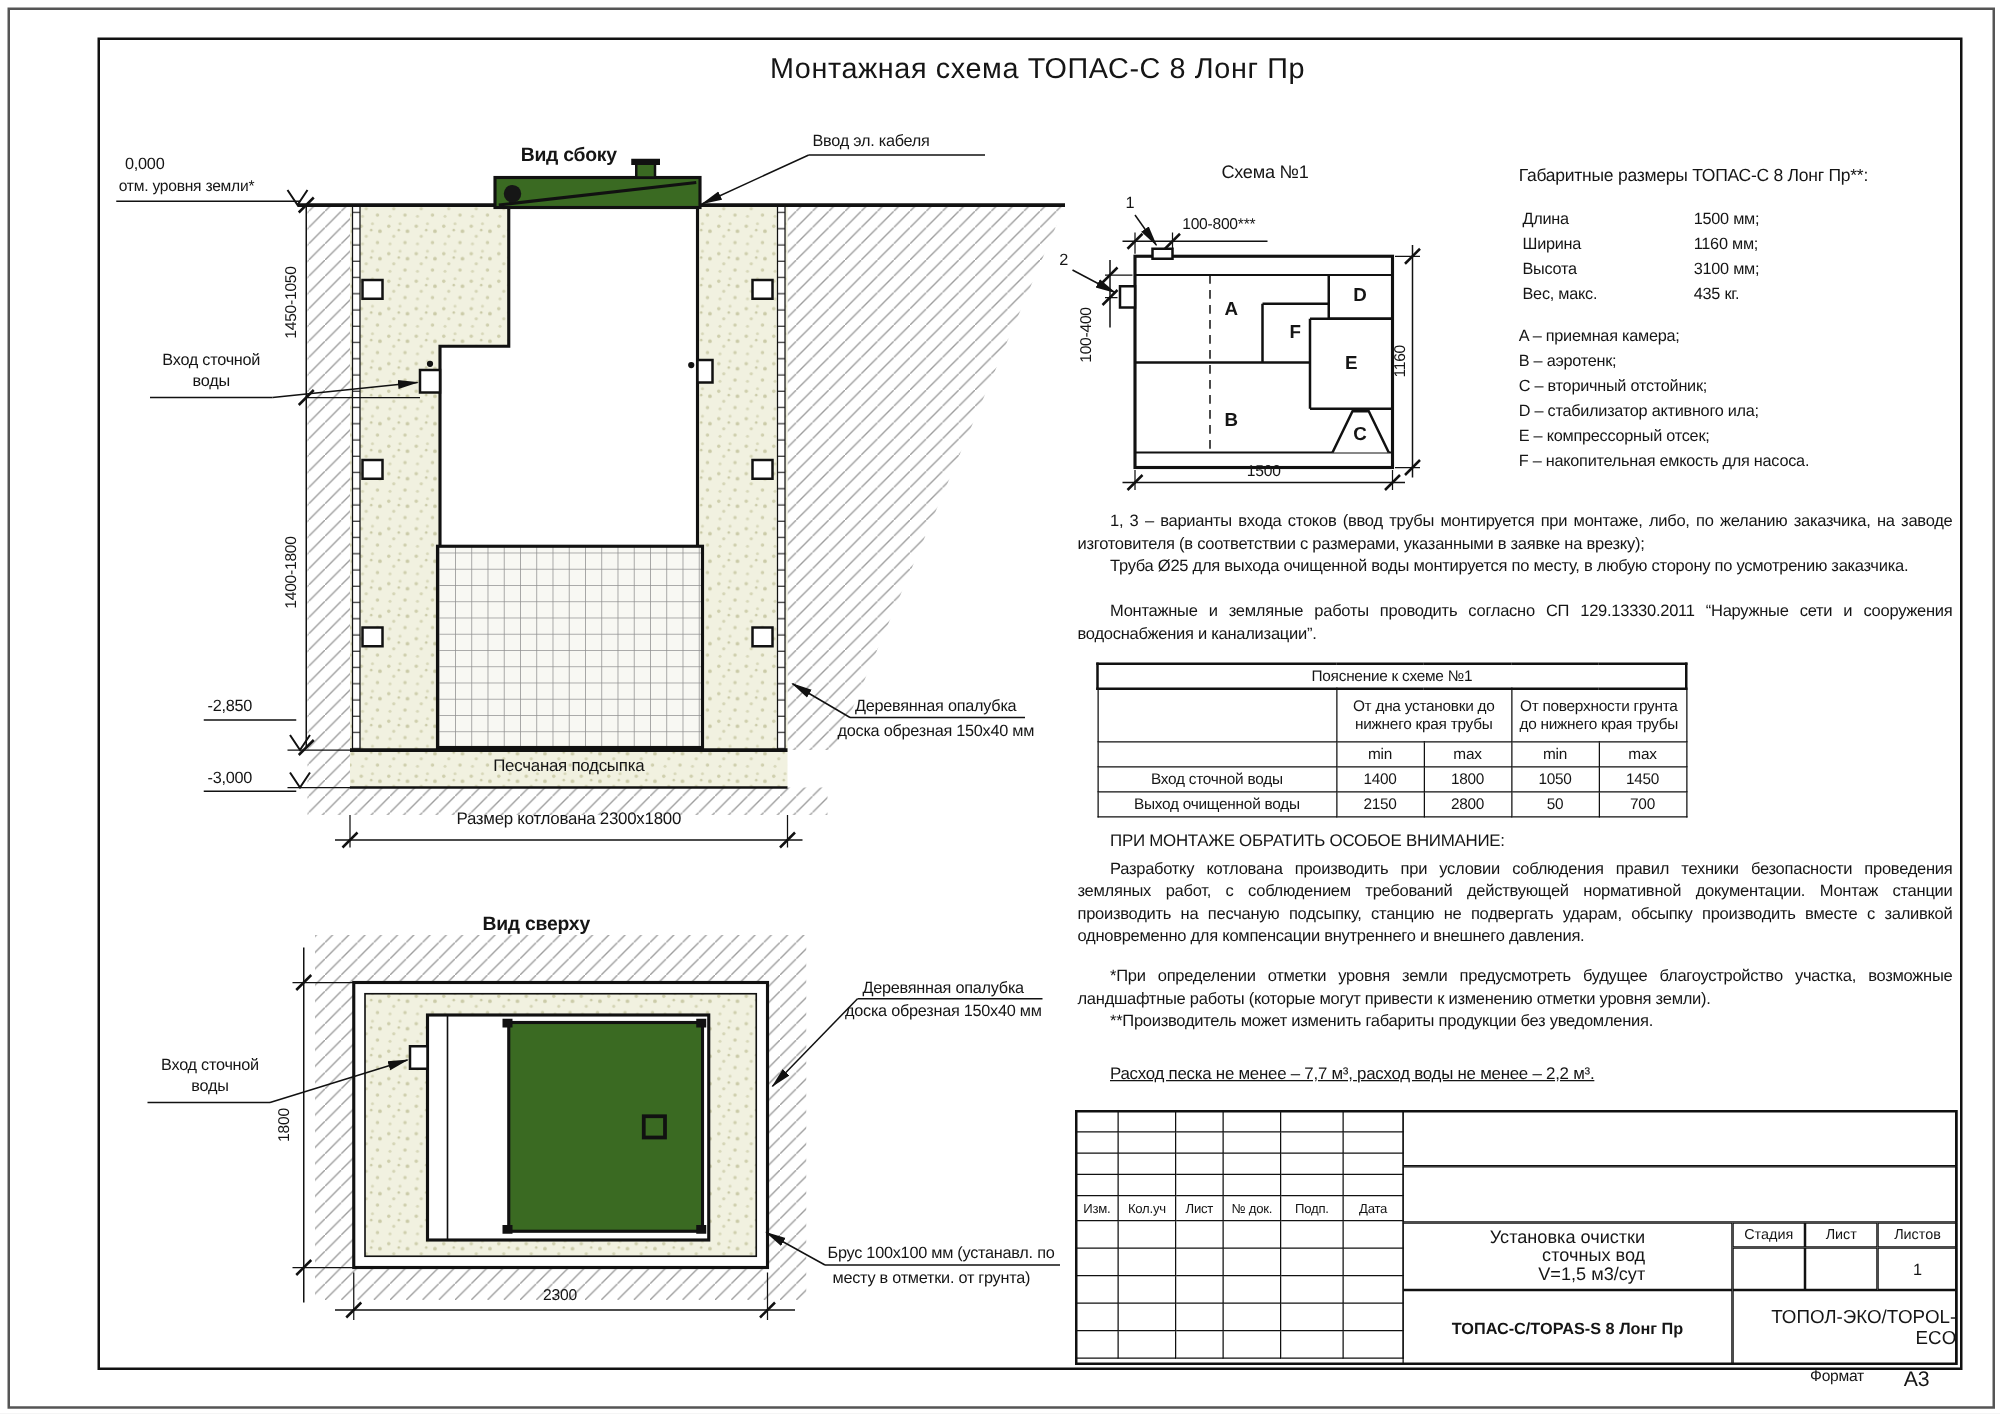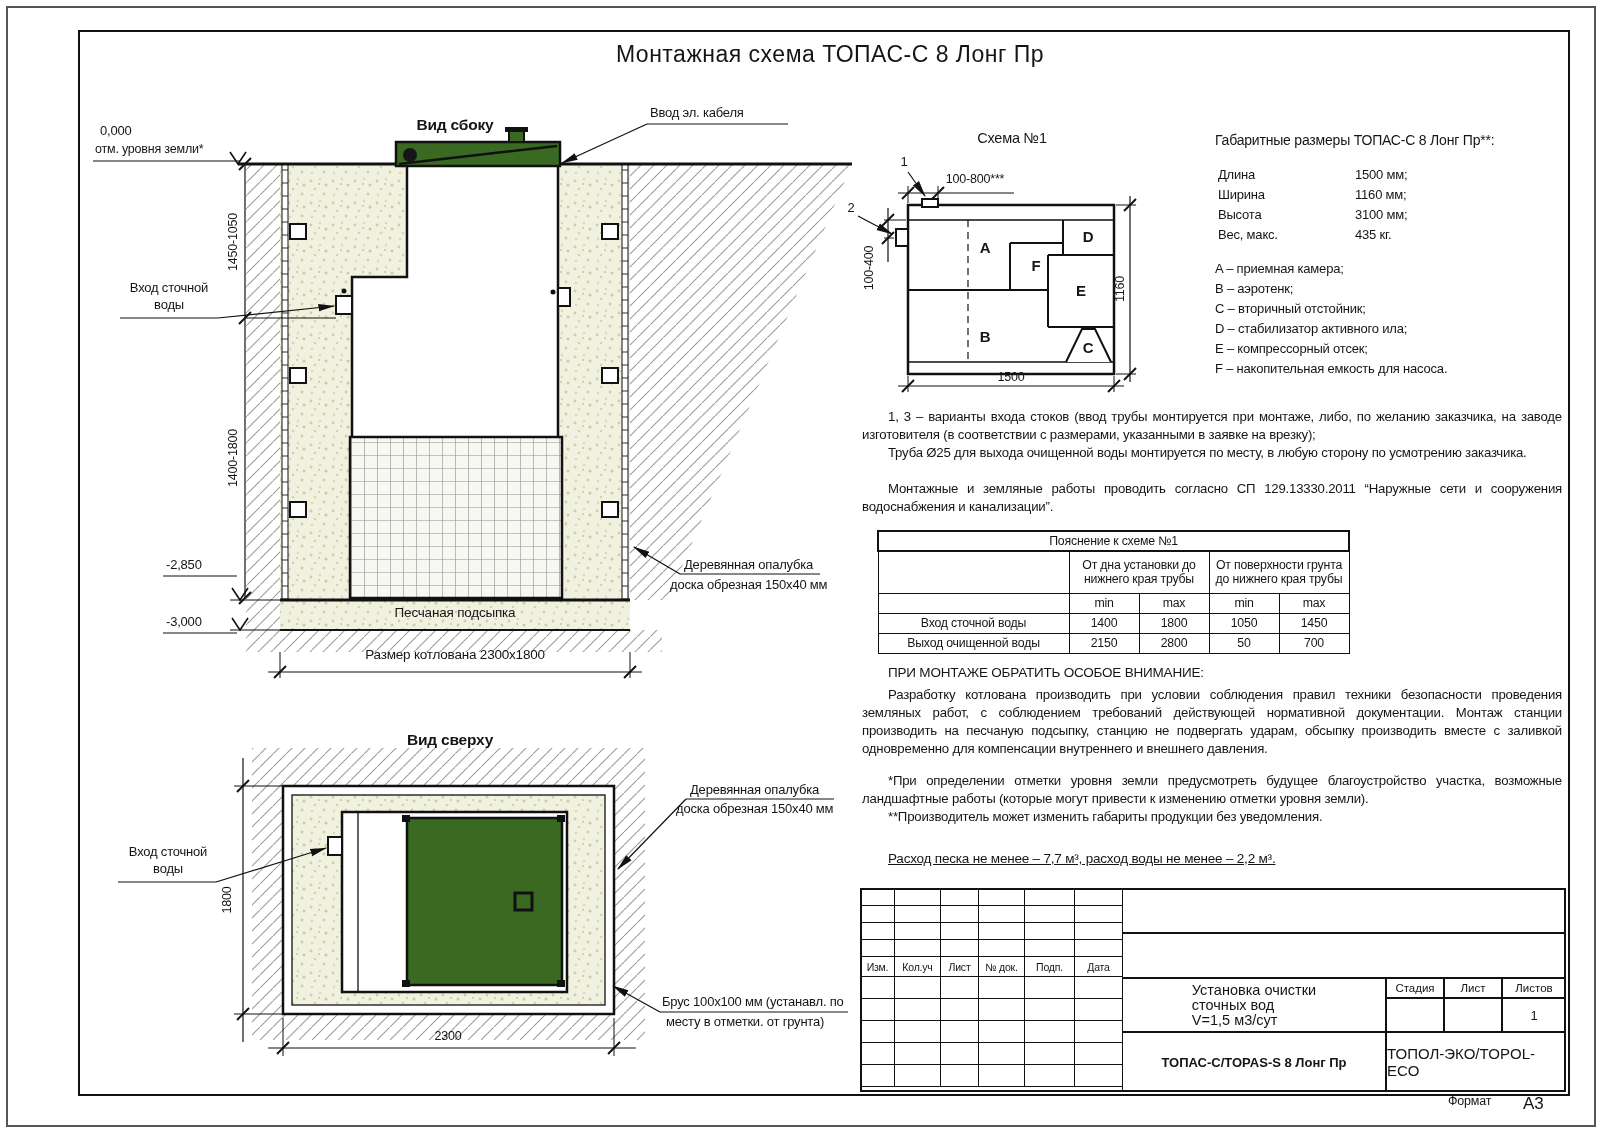--- a/index.html
+++ b/index.html
@@ -18,21 +18,21 @@
   .sm{font-size:12.5px;}
   .para{position:absolute;z-index:2;width:700px;font-size:13.2px;line-height:18px;
         text-align:justify;letter-spacing:-0.2px;}
   .ind{text-indent:26px;}
   .comp{font-size:15px;font-weight:bold;z-index:2;}
   table.xt{position:absolute;z-index:2;border-collapse:collapse;table-layout:fixed;}
   table.xt td{border:1px solid #111;font-size:12.3px;text-align:center;padding:0;
               overflow:hidden;letter-spacing:-0.2px;}
   .xt .thick{border-width:2px;}
   .stamp-cell{position:absolute;z-index:2;border:1px solid #111;box-sizing:border-box;
-              display:flex;align-items:center;justify-content:center;text-align:left;}
+              display:flex;align-items:center;justify-content:center;text-align:right;}
   .underl{text-decoration:underline;}
 </style>
 </head>
 <body>
 
 <div class="page">
   <div class="abs outer-border"></div>
   <div class="abs frame"></div>
 
   <svg class="lw" width="1600" height="1131" viewBox="0 0 1600 1131">
@@ -203,21 +203,21 @@
   <div class="lbl ctr" style="left:169px;top:281px;">Вход сточной</div>
   <div class="lbl ctr" style="left:169px;top:298px;">воды</div>
   <div class="lbl" style="left:650px;top:106px;">Ввод эл. кабеля</div>
   <div class="lbl" style="left:166px;top:558px;">-2,850</div>
   <div class="lbl" style="left:166px;top:615px;">-3,000</div>
   <div class="lbl ctr" style="left:455px;top:606px;font-size:13.5px;">Песчаная подсыпка</div>
   <div class="lbl ctr" style="left:455px;top:648px;font-size:13.5px;">Размер котлована 2300х1800</div>
   <div class="lbl" style="left:684px;top:558px;">Деревянная опалубка</div>
   <div class="lbl" style="left:670px;top:578px;">доска обрезная 150х40 мм</div>
 
-  <div class="lbl vt ctr" style="left:450px;top:731px;">Вид сверху</div>
+  <div class="lbl vt ctr" style="left:429px;top:731px;">Вид сверху</div>
   <div class="lbl ctr" style="left:168px;top:845px;">Вход сточной</div>
   <div class="lbl ctr" style="left:168px;top:862px;">воды</div>
   <div class="lbl" style="left:690px;top:783px;">Деревянная опалубка</div>
   <div class="lbl" style="left:676px;top:802px;">доска обрезная 150х40 мм</div>
   <div class="lbl" style="left:662px;top:995px;">Брус 100х100 мм (устанавл. по</div>
   <div class="lbl" style="left:666px;top:1015px;">месту в отметки. от грунта)</div>
   <div class="lbl dim rot" style="left:228px;top:900px;">1800</div>
   <div class="lbl dim ctr" style="left:448px;top:1030px;">2300</div>
 
   <div class="lbl ctr" style="left:1012px;top:131px;font-size:14.5px;">Схема №1</div>

